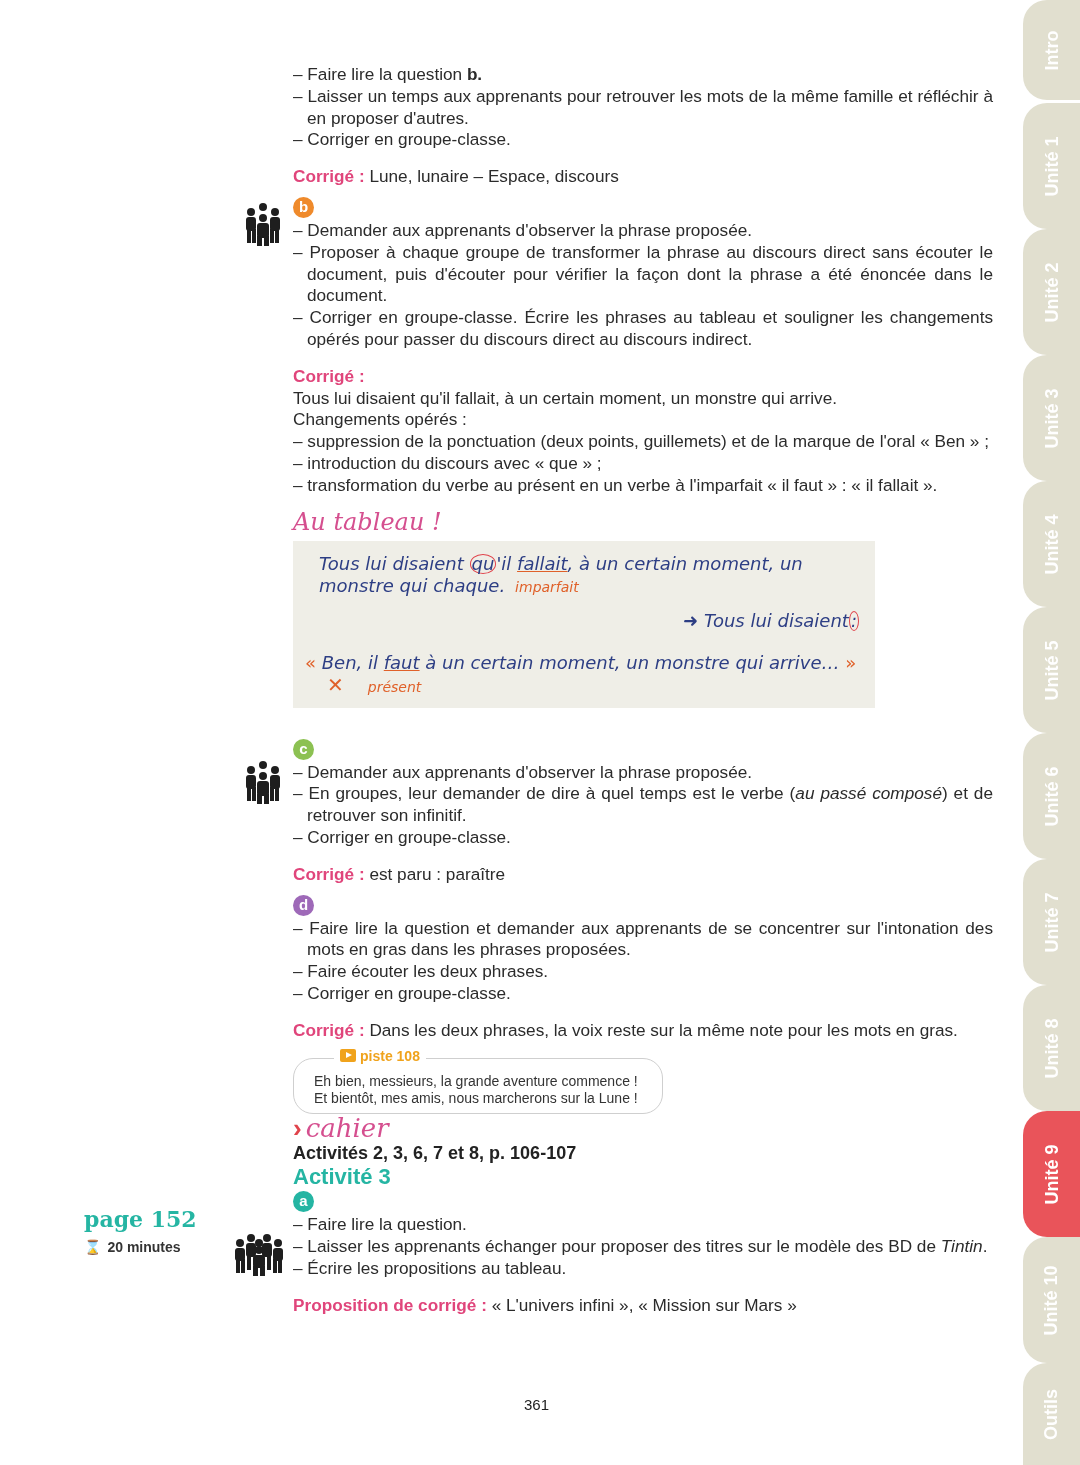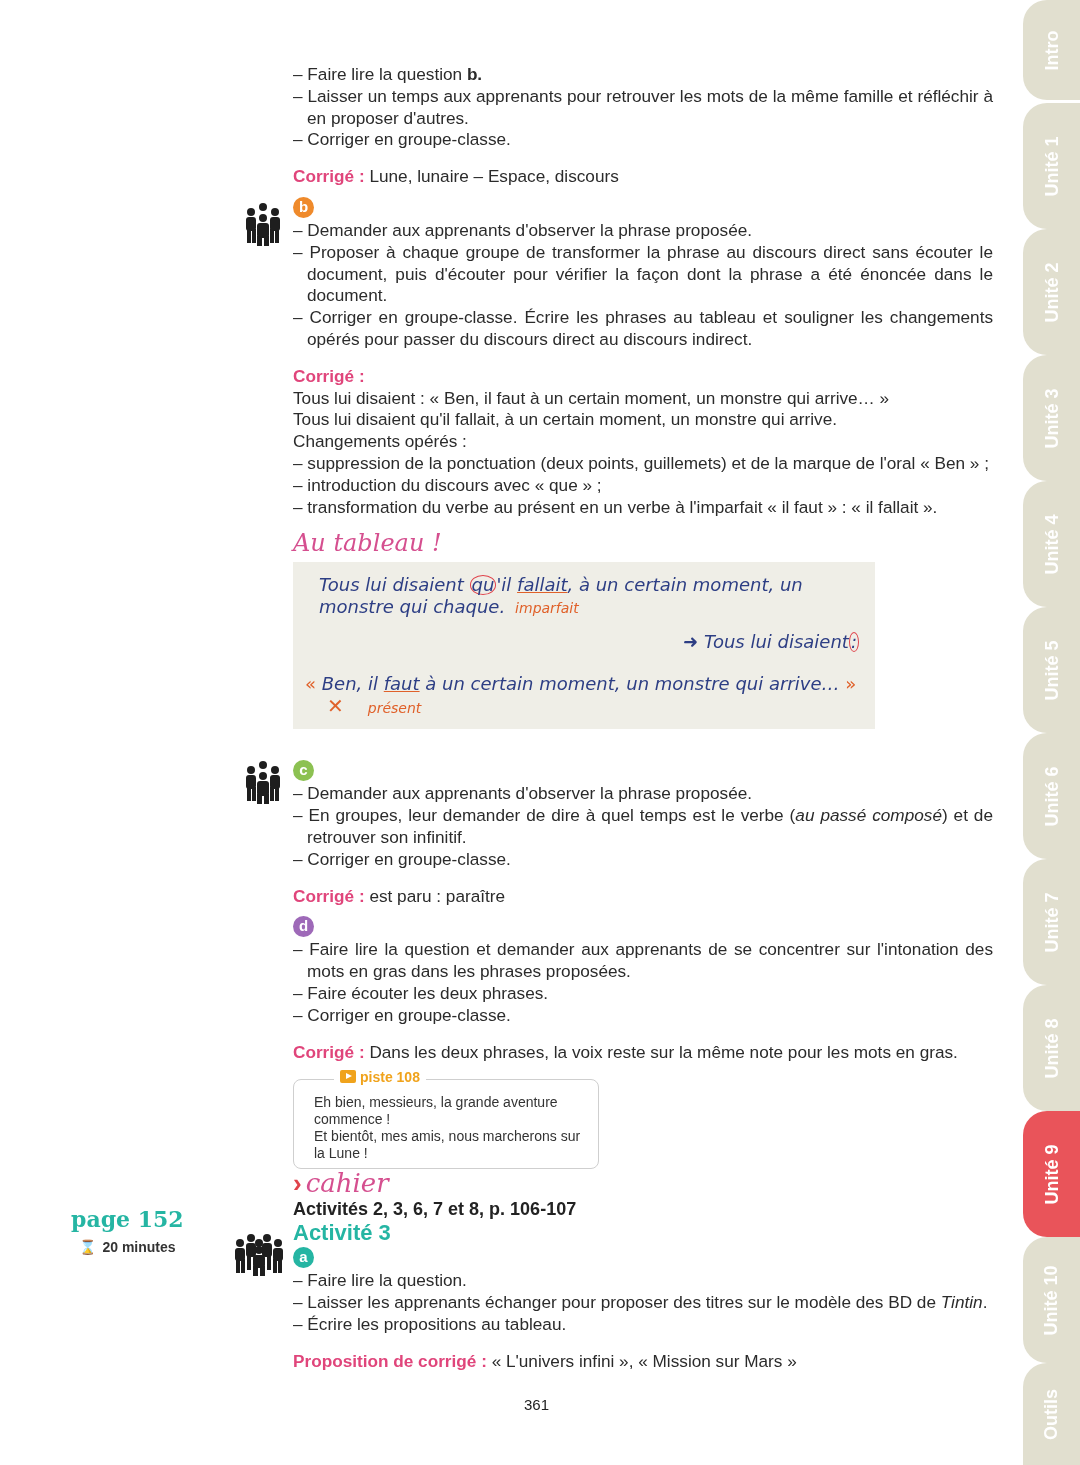--- a/index.html
+++ b/index.html
@@ -27,33 +27,33 @@
   .board .note { color: #e0612a; font-size: 14px; margin-left: 10px; }
   .circ { display: inline-block; border: 1.5px solid #e0434b; border-radius: 50%; padding: 0 1px; line-height: 18px; }
   .u-orange { text-decoration: underline; text-decoration-color: #e0612a; }
   .arrow { font-style: normal; font-weight: bold; margin-right: 6px; margin-left: -10px; }
   .quote-o { color: #e0612a; font-style: normal; }
   .board-line2 { margin-top: 12px; text-align: right; }
   .board-line3 { margin-top: 20px; margin-left: -14px; }
   .board-line4 { margin-top: 0px; margin-left: 8px; color: #e0612a; font-size: 14px; }
   .xmark { font-style: normal; font-size: 20px; margin-right: 24px; }
 
-  .piste { margin-top: 16px; width: 306px; border: 1.5px solid #cfcfcf; border-radius: 8px; padding: 14px 16px 6px 20px; position: relative; font-size: 14px; line-height: 17px; color: #333; }
+  .piste { margin-top: 16px; width: 370px; border: 1.5px solid #cfcfcf; border-radius: 20px; padding: 14px 16px 6px 20px; position: relative; font-size: 14px; line-height: 17px; color: #333; }
   .piste-label { position: absolute; top: -11px; left: 40px; background: #fff; padding: 0 6px; color: #f0a31c; font-weight: bold; font-size: 14px; }
   .play { display: inline-block; width: 16px; height: 13px; background: #f0a31c; border-radius: 2px; vertical-align: -1px; margin-right: 4px; position: relative; }
   .play::after { content: ""; position: absolute; left: 6px; top: 3px; border-left: 6px solid #fff; border-top: 3.5px solid transparent; border-bottom: 3.5px solid transparent; }
 
   .cahier { text-align: left; margin-top: 0px; }
   .cahier-link { font-family: "DejaVu Serif", serif; font-style: italic; color: #d54f8f; font-size: 26px; line-height: 28px; }
   .cahier-chevron { color: #e0434b; font-weight: bold; font-style: normal; font-size: 26px; margin-right: 4px; }
   .cahier-ref { font-weight: bold; font-size: 18px; line-height: 22px; color: #222; }
 
   .activity-title { color: #25b5a3; font-weight: bold; font-size: 22px; line-height: 26px; margin-top: 0px; }
 
-  .left-col { position: absolute; left: 71px; top: 1205px; text-align: center; }
+  .left-col { position: absolute; left: 84px; top: 1205px; }
   .page-ref { font-family: "DejaVu Serif", serif; color: #25b5a3; font-weight: bold; font-size: 22px; line-height: 28px; }
   .duration { font-weight: bold; font-size: 14px; margin-top: 6px; color: #333; }
   .hourglass { font-weight: normal; margin-right: 6px; }
 
   .page-num { position: absolute; left: 524px; top: 1396px; font-weight: normal; font-size: 15px; color: #222; }
 
   .tabs { position: absolute; right: 0; top: 0; width: 57px; height: 1465px; }
   .tab { position: absolute; left: 0; width: 57px; height: 126px; background: #e1dfcf; border-radius: 24px 0 0 24px; display: flex; align-items: center; justify-content: center; }
   .tab span { transform: rotate(-90deg); white-space: nowrap; color: #ffffff; font-weight: bold; font-size: 18px; }
   .tab.active { background: #e9545a; }
@@ -178,21 +178,20 @@
   </div>
   <div class="gap-sm"></div>
 
   <div>
     <span class="badge b-orange">b</span>
     <span class="li">– Demander aux apprenants d'observer la phrase proposée.</span>
     <span class="li">– Proposer à chaque groupe de transformer la phrase au discours direct sans écouter le document, puis d'écouter pour vérifier la façon dont la phrase a été énoncée dans le document.</span>
     <span class="li">– Corriger en groupe-classe. Écrire les phrases au tableau et souligner les changements opérés pour passer du discours direct au discours indirect.</span>
     <div class="gap"></div>
     <span class="line corr-label">Corrigé :</span>
-    <span class="line">Tous lui disaient : « Ben, il faut à un certain moment, un monstre qui arrive… »</span>
     <span class="line">Tous lui disaient qu'il fallait, à un certain moment, un monstre qui arrive.</span>
     <span class="line">Changements opérés :</span>
     <span class="li">– suppression de la ponctuation (deux points, guillemets) et de la marque de l'oral « Ben » ;</span>
     <span class="li">– introduction du discours avec « que » ;</span>
     <span class="li">– transformation du verbe au présent en un verbe à l'imparfait « il faut » : « il fallait ».</span>
   </div>
 
   <div class="au-tableau">Au tableau !</div>
   <div class="board">
     <div><span>Tous lui disaient </span><span class="circ">qu</span><span>'il </span><span class="u-orange">fallait</span><span>, à un certain moment, un</span></div>

